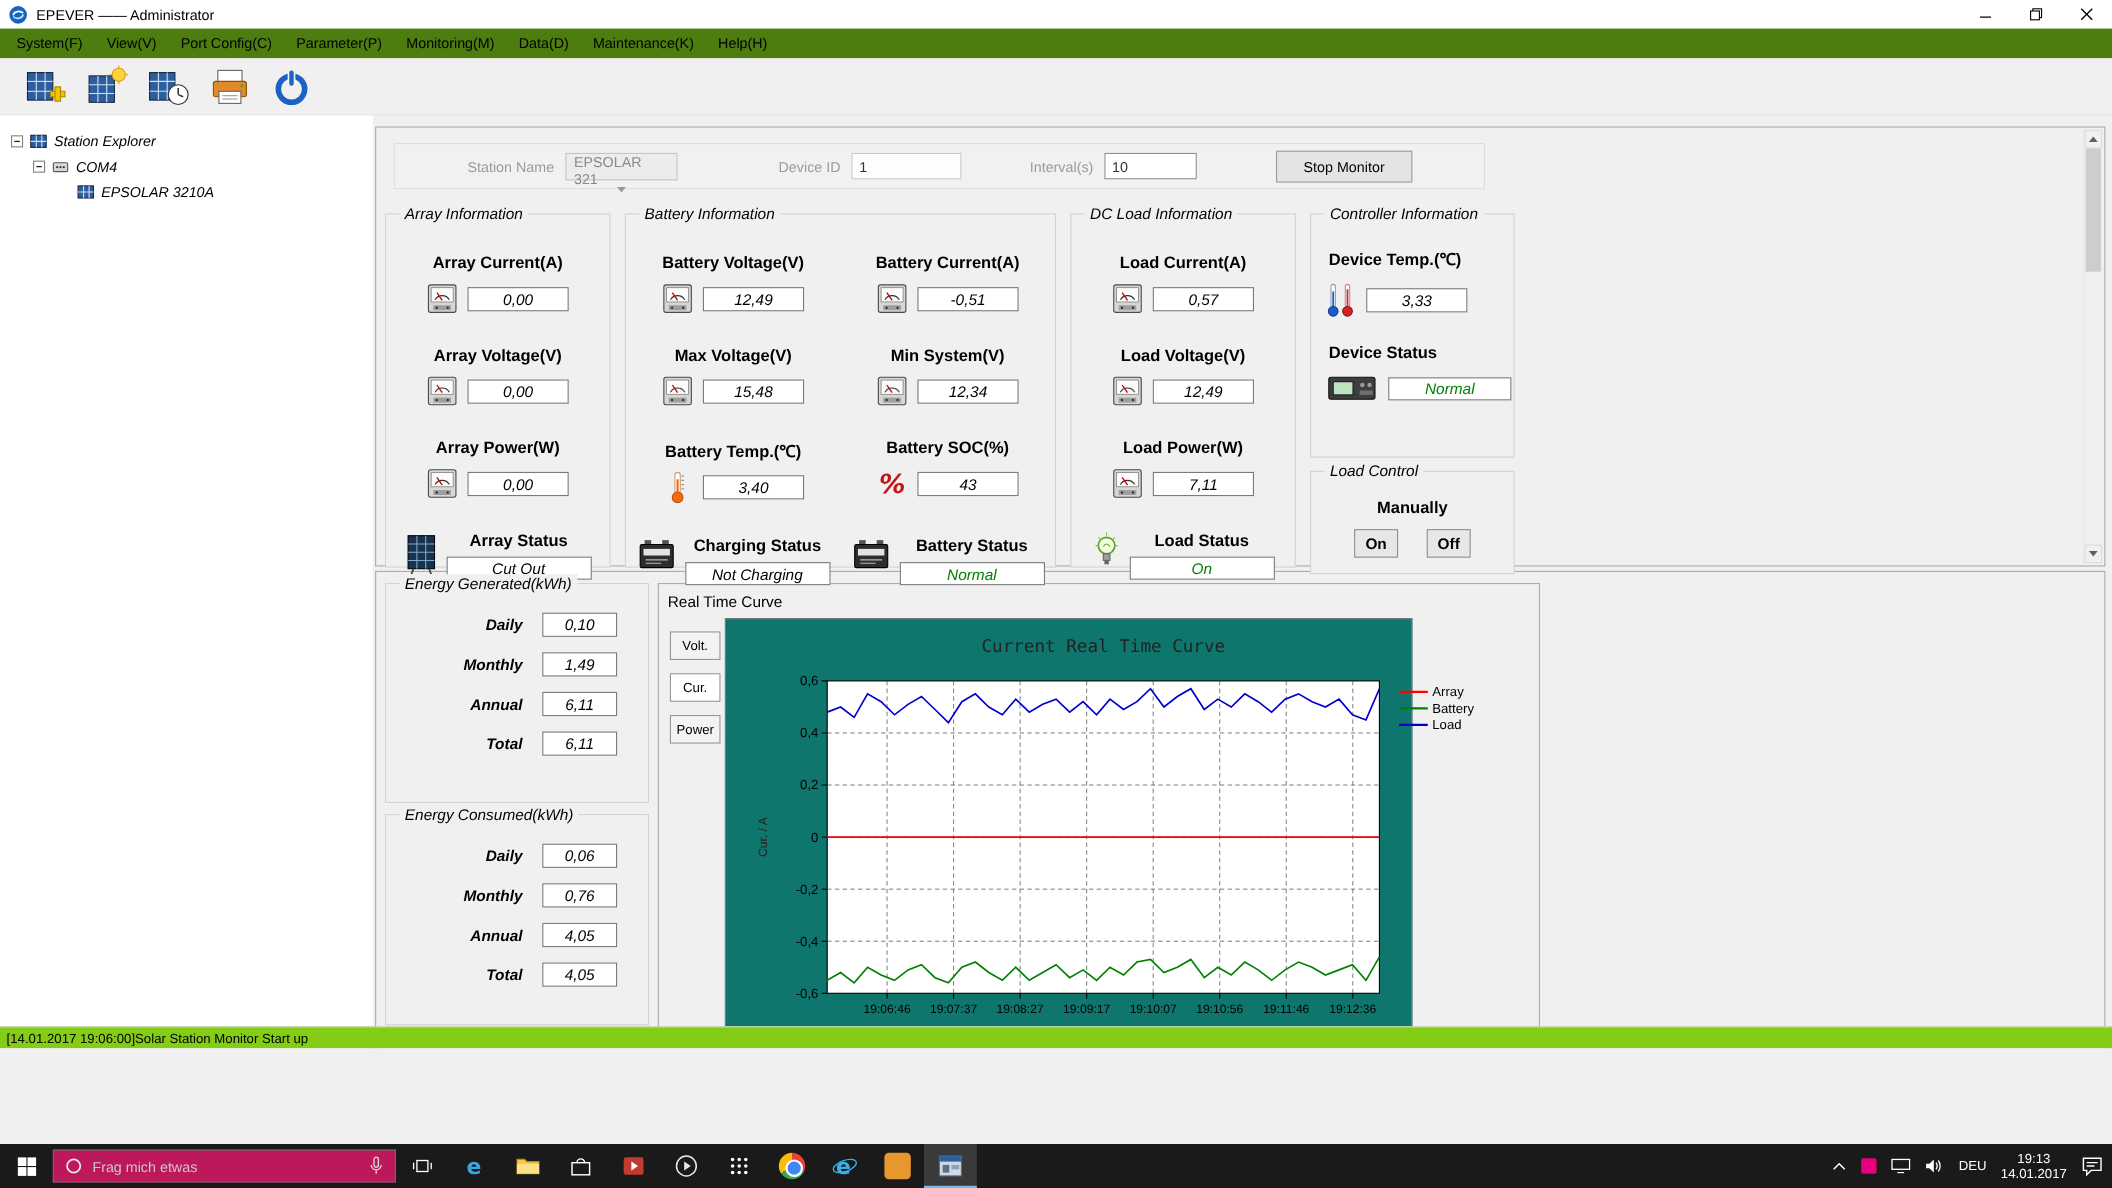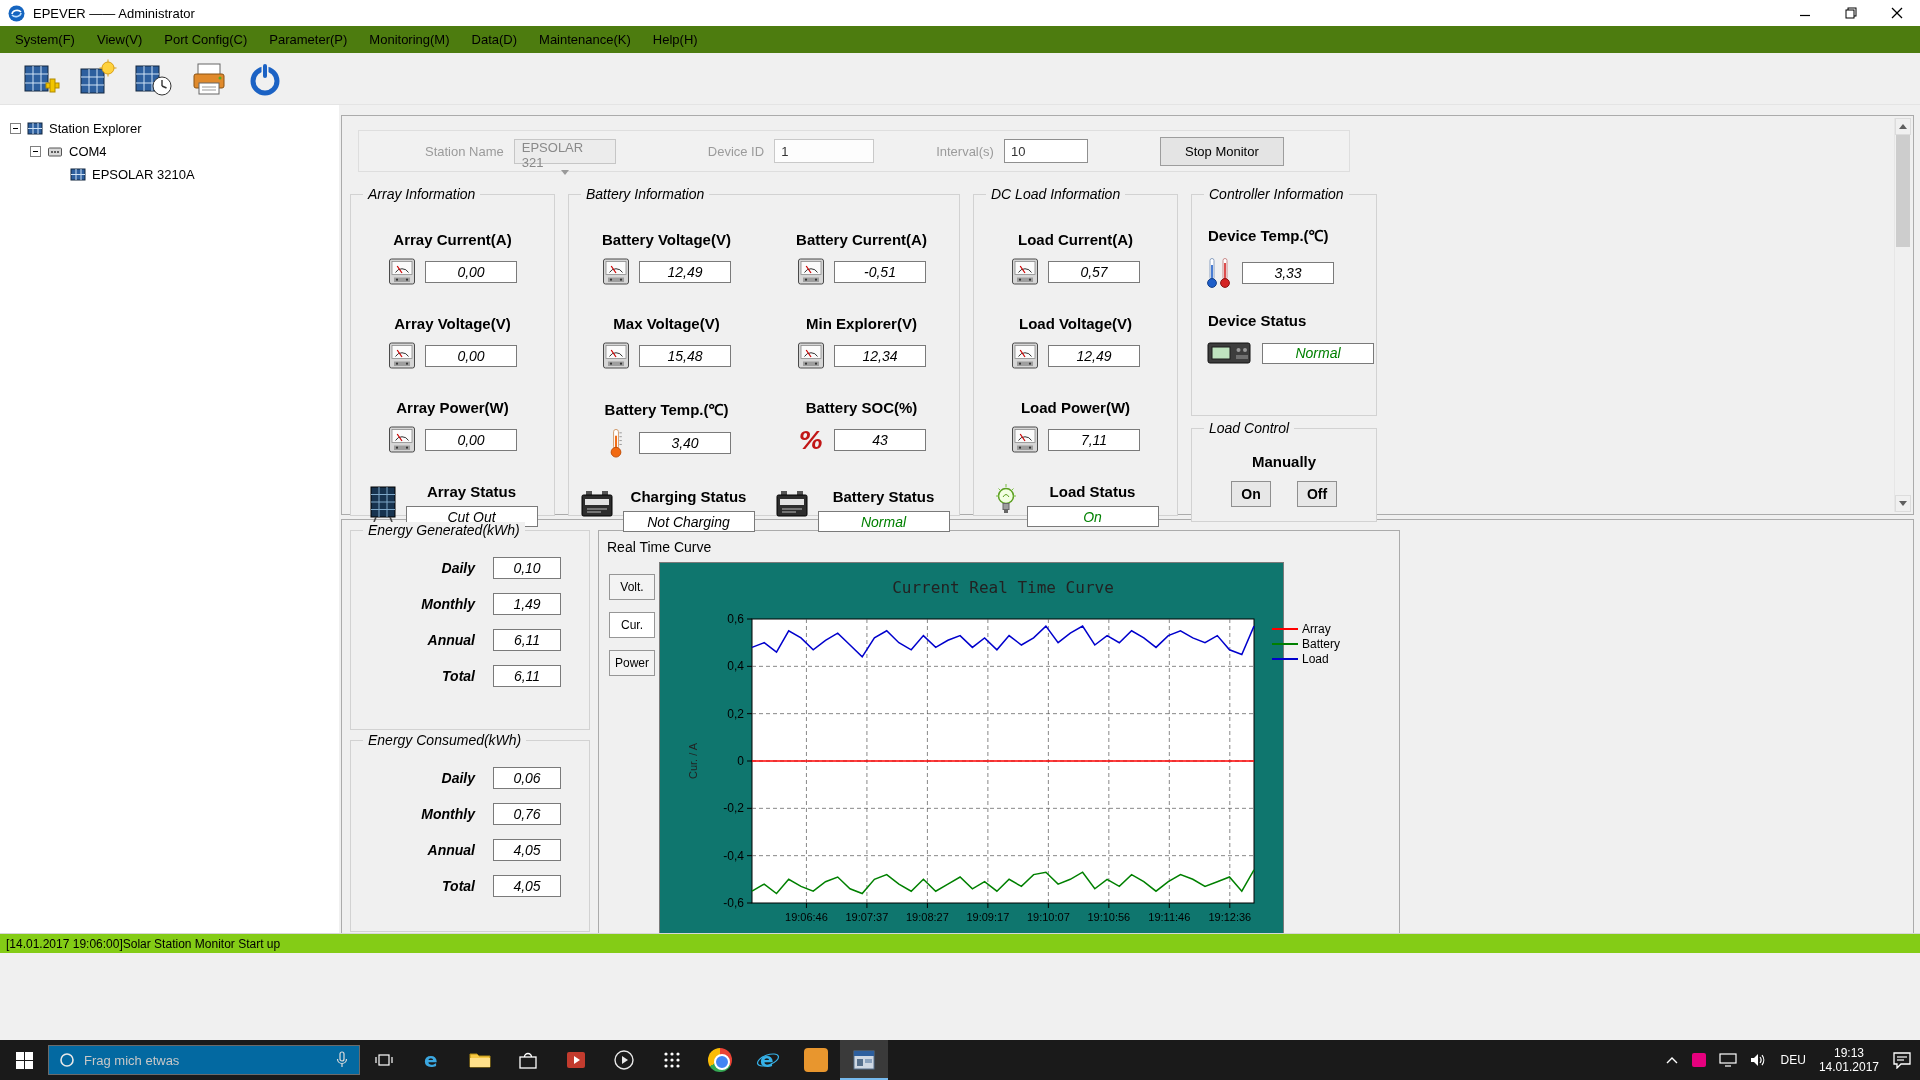--- a/index.html
+++ b/index.html
@@ -15,21 +15,21 @@
 
   
   .menubar { height:27px; display:flex; align-items:center; padding-left:4px; background:#4d7c0f; }
   .menu-item { padding:5px 11px; font-size:13px; }
   .toolbar { height:52px; display:flex; align-items:center; gap:14px; padding-left:20px; background:#f0f0f0; border-bottom:1px solid #e4e4e4; }
   .tool-btn { width:42px; height:42px; display:flex; align-items:center; justify-content:center; }
 
   
   .content { height:828px; flex:0 0 auto; display:flex; }
   .tree-panel { width:339px; background:#ffffff; padding-top:12px; flex:0 0 auto; }
-  .tree-row { display:flex; align-items:center; height:23px; gap:6px; font-size:13px; }
+  .tree-row { display:flex; align-items:center; height:23px; gap:6px; font-size:13px;font-style:italic; }
   .expander { width:11px; height:11px; border:1px solid #808080; background:#fff; position:relative; flex:0 0 auto; }
   .expander::after { content:""; position:absolute; left:2px; right:2px; top:4px; height:1px; background:#000; }
   .ind1 { margin-left:10px; } .ind2 { margin-left:30px; } .ind3 { margin-left:70px; }
 
   .main-panel { flex:1; padding:10px 6px 0 2px; display:flex; flex-direction:column; }
 
   
   .top-info { height:400px; border:1px solid #ababab; position:relative; padding:14px 26px 0 8px; background:#f0f0f0; }
   .monitor-bar { width:992px; height:42px; margin-left:8px; border:1px solid #dedede; background:#f1f1f1;
                  display:flex; align-items:center; padding-left:66px; }
@@ -105,21 +105,21 @@
   .curve-tab.active { background:#ffffff; }
   .chart-box { width:625px; height:386px; background:#0f766e; border:1px solid #7a7a7a; }
 
   .statuslog { height:20px; background:#84cc16; border-top:1px solid #d7d7d7; font-size:12px; padding:3px 6px; flex:0 0 auto; }
   .filler { flex:1; background:#f0f0f0; }
 
   
   .taskbar { height:40px; background:#1a1a1a; display:flex; align-items:stretch; color:#fff; flex:0 0 auto; }
   .tb-start, .tb-view, .tb-app { width:48px; display:flex; align-items:center; justify-content:center; }
   .tb-app.active { background:rgba(255,255,255,0.14); box-shadow:inset 0 -2px 0 #76b9ed; }
-  .tb-search { width:312px; margin:5px 0; background:#0369a1; border:1px solid #6b6b6b; display:flex; align-items:center;
+  .tb-search { width:312px; margin:5px 0; background:#be185d; border:1px solid #6b6b6b; display:flex; align-items:center;
                gap:9px; padding:0 10px; font-size:13px; color:#c8c8c8; }
   .tb-search-text { flex:1; }
   .tb-tray { margin-left:auto; display:flex; align-items:center; gap:13px; padding-right:8px; font-size:12px; }
   .tb-clock { text-align:center; line-height:14px; }
   .chrome-ball { width:24px; height:24px; border-radius:50%;
                  background:conic-gradient(#ea4335 0 33%, #34a853 0 66%, #fbbc05 0 100%);
                  position:relative; }
   .chrome-ball::after { content:""; position:absolute; left:6px; top:6px; width:12px; height:12px; border-radius:50%;
                         background:#4285f4; border:2px solid #fff; }
   .orange-app { width:24px; height:24px; border-radius:4px; background:#e8962e; }
@@ -420,21 +420,21 @@
               <div class="metric">
                 <div class="metric-label">Max Voltage(V)</div>
                 <div class="metric-row">
                   <svg class="icon-sm" viewBox="0 0 28 31">
                       <use href="#sym-gauge"></use>
                     </svg>
                   <div class="valuebox">15,48</div>
                 </div>
               </div>
               <div class="metric">
-                <div class="metric-label">Min Explorer(V)</div>
+                <div class="metric-label">Min System(V)</div>
                 <div class="metric-row">
                   <svg class="icon-sm" viewBox="0 0 28 31">
                       <use href="#sym-gauge"></use>
                     </svg>
                   <div class="valuebox">12,34</div>
                 </div>
               </div>
               <div class="metric">
                 <div class="metric-label">Battery Temp.(℃)</div>
                 <div class="metric-row">

